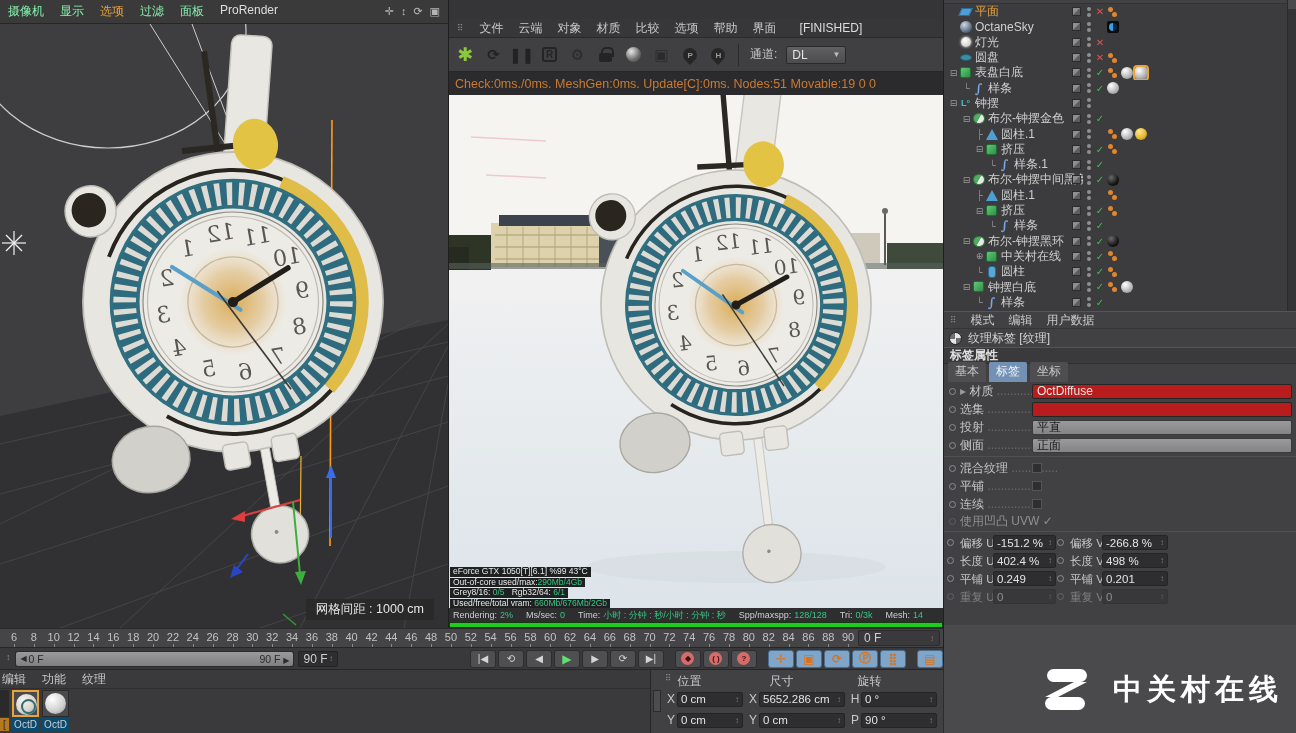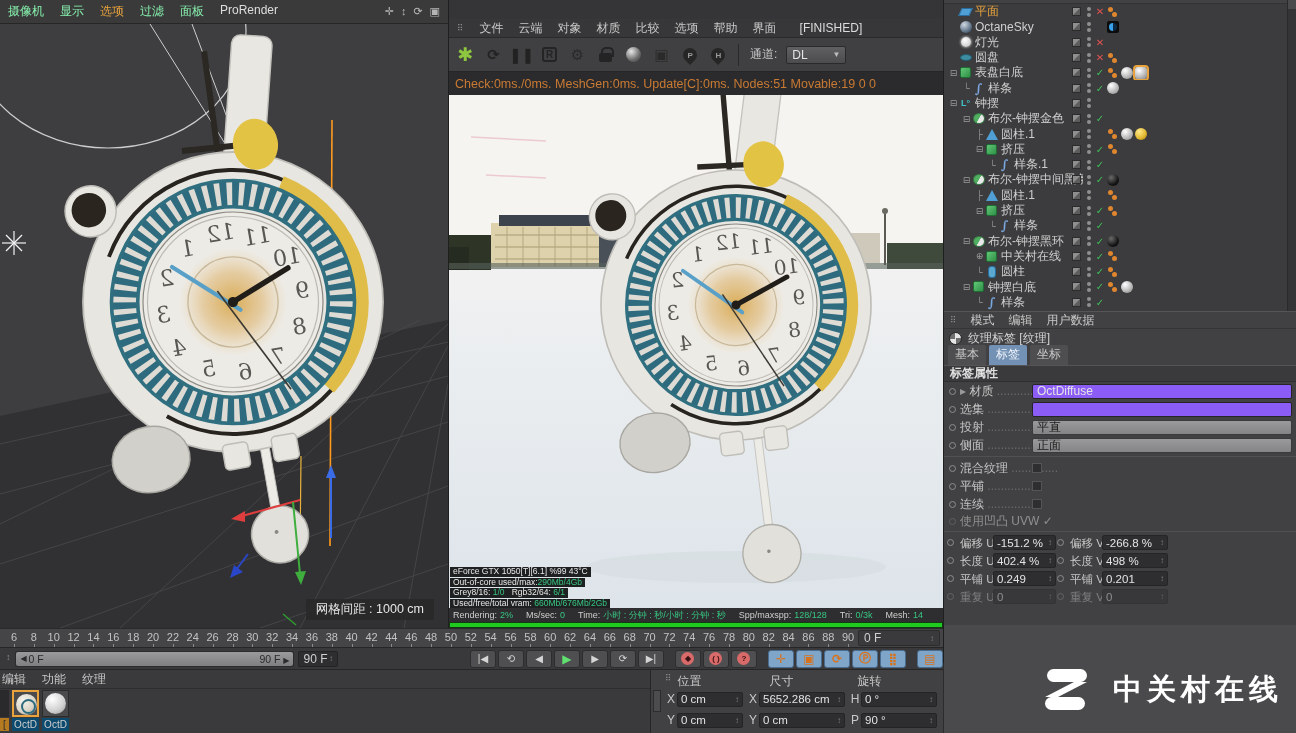--- a/index.html
+++ b/index.html
@@ -96,21 +96,21 @@
   #tag-icon{width:13px;height:13px;border-radius:50%;background:conic-gradient(#e6e6e6 0 25%,#6f6f6f 0 50%,#e6e6e6 0 75%,#6f6f6f 0);border:1px solid #2a2a2a;}
   #am-tabs{height:18px;display:flex;gap:3px;padding:0 4px;align-items:flex-end;}
   #am-tabs .tab{padding:1px 7px 2px;background:#4e4e50;color:#c9c9c9;border-radius:2px 2px 0 0;}
   #am-tabs .tab.active{background:#7391b4;color:#eef3fa;}
   #am-section{height:17px;background:#3a3a3c;border-top:1px solid #555;border-bottom:1px solid #303030;color:#e0e0e0;font-weight:bold;display:flex;align-items:center;padding:0 6px;}
   .am-row{position:relative;height:18px;display:flex;align-items:center;}
   .kdot{width:7px;height:7px;border:1.5px solid #8d8d8d;border-radius:50%;margin:0 4px 0 5px;flex:none;}
   .kdot.dim{border-color:#5f5f5f;}
   .am-lb{color:#c6c6c6;white-space:nowrap;}
   .am-lb .dots{color:#6a6a6a;}
-  .fld{position:absolute;left:88px;right:5px;height:15px;background:#8b5cf6;border:1px solid #252525;border-radius:2px;color:#e4e4e4;display:flex;align-items:center;padding:0 4px;}
+  .fld{position:absolute;left:88px;right:5px;height:15px;background:#b91c1c;border:1px solid #252525;border-radius:2px;color:#e4e4e4;display:flex;align-items:center;padding:0 4px;}
   .fld.drop{background:linear-gradient(#9a9a9c,#848486);color:#1c1c1c;border-color:#3a3a3a;}
   .chk{position:absolute;left:88px;width:10px;height:10px;background:#2e2e30;border:1px solid #555;}
   .uvrow{position:relative;height:18px;}
   .uvrow .lb{position:absolute;left:16px;top:2px;color:#c6c6c6;font-size:11.5px;white-space:nowrap;}
   .uvrow .lb2{left:126px;}
   .uvrow .kdot{position:absolute;left:3px;top:5px;margin:0;}
   .uvrow .kdot.k2{left:113px;}
   .uvrow .f1{position:absolute;left:49px;width:63px;top:1px;height:15px;}
   .uvrow .f2{position:absolute;left:158px;width:66px;top:1px;height:15px;}
   .nfld{background:#2e2e30;border:1px solid #252525;border-radius:2px;color:#e4e4e4;display:flex;align-items:center;padding:0 3px;font-size:11.5px;white-space:nowrap;}
@@ -438,21 +438,21 @@
             </g>
   <path d="M 4,6 L -36,-30" stroke="#59a0c8" stroke-width="2.8" stroke-linecap="round"></path>
   <path d="M 0,0 L 40,-16" stroke="#211e19" stroke-width="3.6" stroke-linecap="round"></path>
   <path d="M -9,-9 L 28,64" stroke="#3c3933" stroke-width="1.1"></path>
   <circle r="3.4" fill="#211e19"></circle>
           </g>
       </svg>
       <div id="gpu">
         <div class="row">eForce GTX 1050[T][6.1]      %99      43°C</div>
         <div class="row"><span>Out-of-core used/max:</span><span class="g">290Mb/4Gb</span></div>
-        <div class="row"><span>Grey8/16:</span> <span class="g">1/0</span>&nbsp;&nbsp;&nbsp;<span>Rgb32/64:</span> <span class="g">6/1</span></div>
+        <div class="row"><span>Grey8/16:</span> <span class="g">0/5</span>&nbsp;&nbsp;&nbsp;<span>Rgb32/64:</span> <span class="g">6/1</span></div>
         <div class="row"><span>Used/free/total vram:</span> <span class="g">660Mb/676Mb/2Gb</span></div>
       </div>
     </div>
     <div id="rv-statusbar">
         <span>Rendering:<span class="g">2%</span></span>
         <span>Ms/sec:<span class="g">0</span></span>
         <span>Time:<span class="g">小时 : 分钟 : 秒/小时 : 分钟 : 秒</span></span>
         <span>Spp/maxspp:<span class="g">128/128</span></span>
         <span>Tri:<span class="g">0/3k</span></span>
         <span>Mesh:<span class="g">14</span></span>
@@ -831,26 +831,26 @@
         <span id="am-menu-items" style="display:flex;gap:14px">
             <span>模式</span>
             <span>编辑</span>
             <span>用户数据</span>
           </span>
       </div>
       <div id="am-tagrow">
         <span id="tag-icon"></span>
         <span>纹理标签 [纹理]</span>
       </div>
+      <div id="am-section">标签属性</div>
       <div id="am-tabs">
           <span class="tab ">基本</span>
           <span class="tab active">标签</span>
           <span class="tab ">坐标</span>
         </div>
-      <div id="am-section">标签属性</div>
 
       <div class="am-row">
         <span class="kdot"></span>
         <span class="am-lb"><span style="color:#9a9a9a">▸</span> <span>材质</span><span class="dots"> ...........</span></span>
         <span class="fld">
             <span>OctDiffuse</span>
           </span>
       </div>
       <div class="am-row">
         <span class="kdot"></span>

